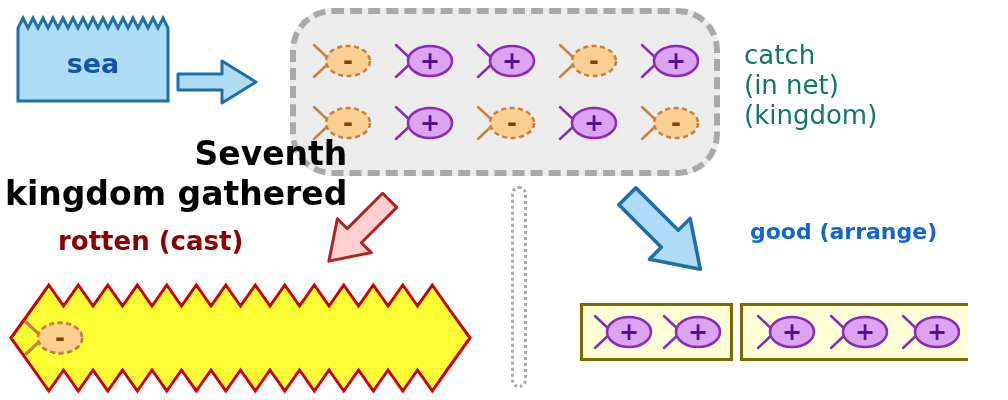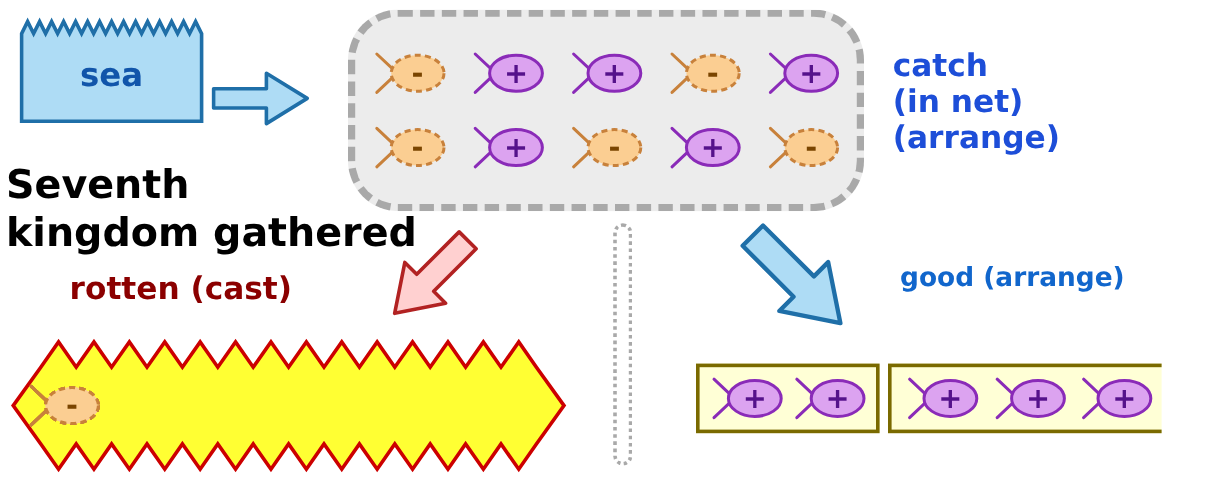--- a/index.html
+++ b/index.html
@@ -30,23 +30,23 @@
   .fish-bad  .tail { stroke:#C8813B; }
   .fish-good .body { fill:#DCA3F0; stroke:#8A2BB8; }
   .fish-good .tail { stroke:#8A2BB8; }
   .fish .sign { font-weight:bold; font-size:24px; text-anchor:middle;
     font-family:"DejaVu Sans",sans-serif; }
   .fish-bad  .sign { fill:#7A4500; }
   .fish-good .sign { fill:#55128B; }
 
   
   .catch-label { position:absolute; left:744px; top:40px; font-size:26px;
-    font-weight:bold; color:#1d4ed8; line-height:30px; }
+    font-weight:normal; color:#0f766e; line-height:30px; }
   .title { position:absolute; left:5px; top:134px; font-size:33px;
-    font-weight:bold; color:#000000; line-height:40px; }
+    font-weight:bold; color:#000000; line-height:40px;text-align:right; }
   .rotten-label { position:absolute; left:58px; top:226px; font-size:26px;
     font-weight:bold; color:#8B0000; }
   .good-label { position:absolute; left:750px; top:219px; font-size:22px;
     font-weight:bold; color:#1166CC; }
 
   
   .arrow { position:absolute; }
   .arrow-right { left:176px; top:57px; }
   .arrow-downleft { left:310px; top:180px; }
   .arrow-downright { left:603px; top:172px; }
@@ -141,21 +141,21 @@
           <path class="tail" d="M21,20 L4,4 M21,20 L4,36"></path>
           <ellipse class="body" cx="38" cy="20" rx="22" ry="15"></ellipse>
           <text class="sign" x="38" y="28">-</text>
         </svg>
       </div>
   </div>
 
   <div class="catch-label">
     <div>catch</div>
     <div>(in net)</div>
-    <div>(arrange)</div>
+    <div>(kingdom)</div>
   </div>
 
   <div class="title">
     <div>Seventh</div>
     <div>kingdom gathered</div>
   </div>
 
   <div class="arrow arrow-downleft">
     <svg width="100" height="100" viewBox="0 0 100 100">
       <g transform="rotate(135 50 50)">

